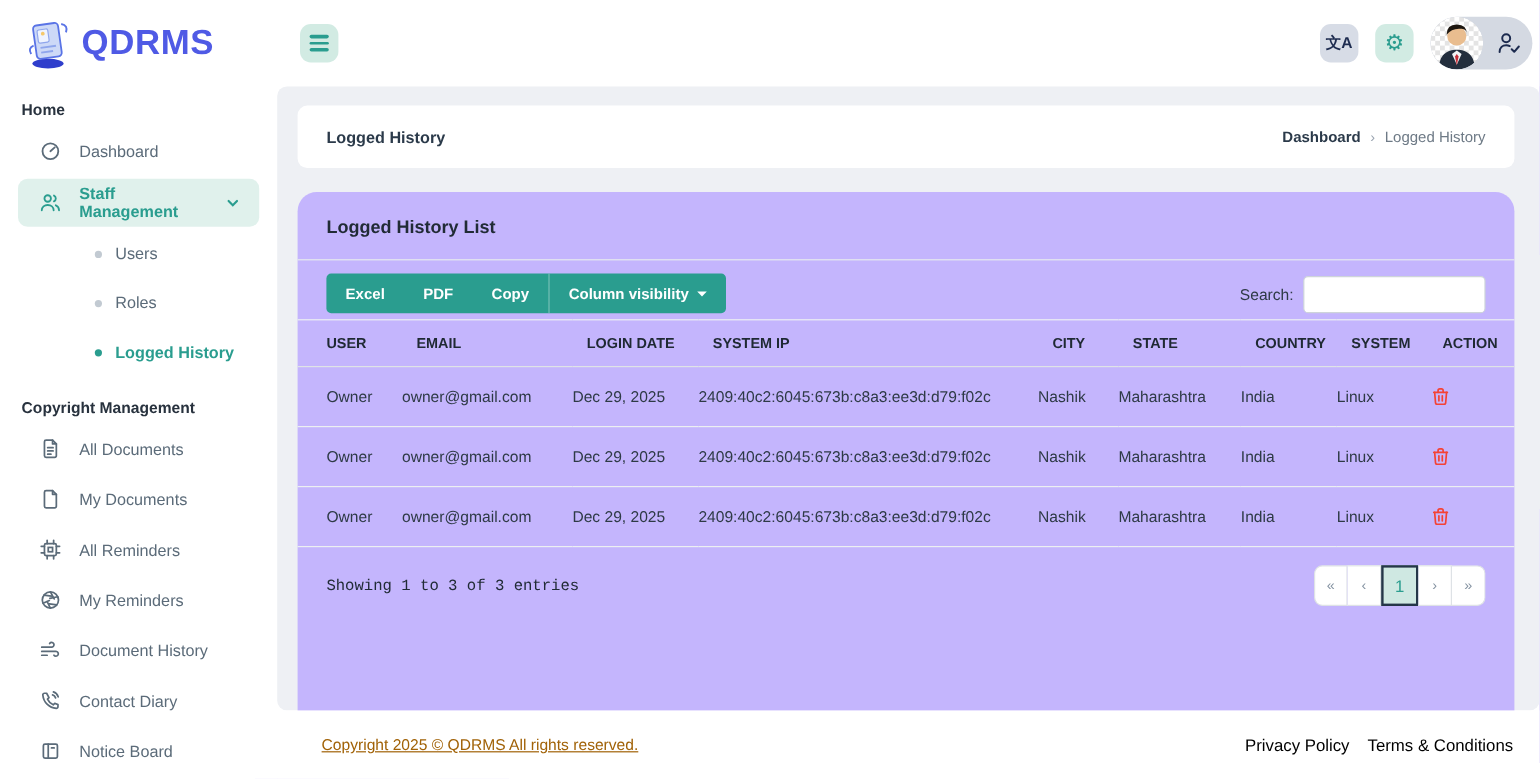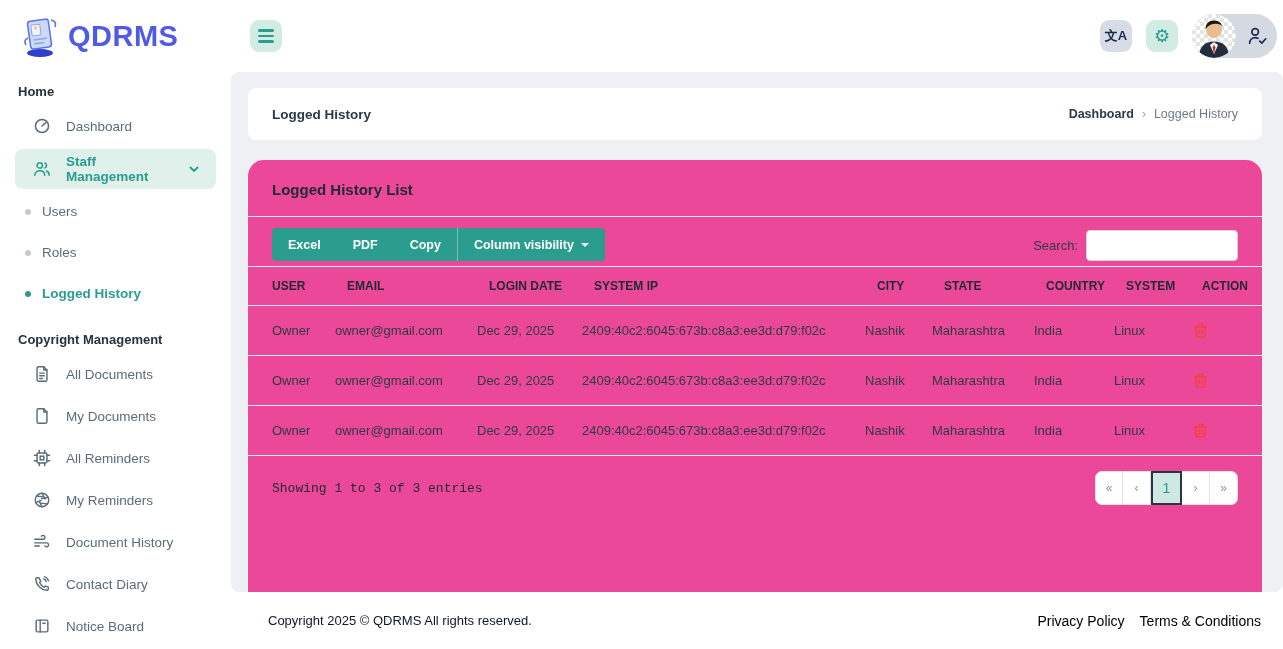--- a/index.html
+++ b/index.html
@@ -10,21 +10,21 @@
   
   .sidebar { width:231px; min-width:231px; background:#fff; height:100%; }
   .logo-wrap { height:72px; display:flex; align-items:center; padding-left:20px; gap:6px; }
   .logo-text { font-size:29px; font-weight:800; color:#4f5ae5; letter-spacing:.5px; }
   .side-section { font-size:13px; font-weight:700; color:#28323e; padding:12px 0 6px 18px; }
   .side-item { height:42px; display:flex; align-items:center; gap:15px; padding-left:33px; color:#5b6b79; font-size:13.5px; cursor:pointer; }
   .side-item .icon { flex:0 0 18px; color:#5b6b79; }
   .staff-item { margin:2px 15px; height:40px; background:#e0f1ec; border-radius:8px; display:flex; align-items:center; gap:15px; padding-left:18px; color:#2a9d8f; font-weight:700; font-size:13.5px; cursor:pointer; }
   .staff-item .icon { color:#2a9d8f; }
   .staff-item .chev { margin-left:auto; margin-right:16px; display:flex; }
-  .sub-item { height:41px; display:flex; align-items:center; gap:11px; padding-left:25px; color:#5b6b79; font-size:13.5px; cursor:pointer; }
+  .sub-item { height:41px; display:flex; align-items:center; gap:11px; padding-left:79px; color:#5b6b79; font-size:13.5px; cursor:pointer; }
   .sub-dot { width:6px; height:6px; border-radius:50%; background:#c2cad2; }
   .sub-item.active { color:#2a9d8f; font-weight:700; }
   .sub-item.active .sub-dot { background:#2a9d8f; }
 
   
   .main { flex:1; display:flex; flex-direction:column; }
   .topbar { height:72px; background:#fff; display:flex; align-items:center; justify-content:space-between; padding:0 6px 0 19px; }
   .sq-btn { width:32px; height:32px; border:none; border-radius:9px; display:flex; align-items:center; justify-content:center; cursor:pointer; }
   .mint { background:#d2ebe3; }
   .grayblue { background:#d7dce6; }
@@ -38,21 +38,21 @@
 
   
   .content { background:#eef0f4; border-radius:8px; height:520px; padding:16px 21px 0 17px; }
   .breadcrumb-card { background:#fff; border-radius:8px; height:52px; display:flex; align-items:center; justify-content:space-between; padding:0 24px; margin-bottom:20px; }
   .bc-title { font-size:13.5px; font-weight:700; color:#2b3a4a; }
   .bc-trail { display:flex; align-items:center; gap:8px; font-size:12.5px; }
   .bc-link { color:#2b3a4a; font-weight:600; cursor:pointer; }
   .bc-sep { color:#9aa4b0; font-size:12px; }
   .bc-current { color:#6e7a86; }
 
-  .card { background:#ec4899; border-radius:16px; height:451px; }
+  .card { background:#c4b5fd; border-radius:16px; height:451px; }
   .card-head { padding:21px 24px 17px; border-bottom:1px solid #e7eaee; }
   .card-title { font-size:15px; font-weight:700; color:#212b36; }
   .toolbar { display:flex; align-items:flex-end; justify-content:space-between; padding:11px 24px 5px; }
   .btn-group { display:inline-flex; background:#2a9d8f; border-radius:4px; overflow:hidden; height:33px; }
   .btn-group button { background:transparent; border:none; color:#fff; font-size:12.5px; font-weight:700; padding:0 16px; cursor:pointer; font-family:inherit; }
   .btn-group button.colvis { border-left:1px solid rgba(255,255,255,.35); display:flex; align-items:center; gap:7px; }
   .caret { width:0; height:0; border-left:4px solid transparent; border-right:4px solid transparent; border-top:4px solid #fff; display:inline-block; }
   .search-wrap { display:flex; align-items:center; gap:8px; }
   .search-label { font-size:13px; color:#2e3a46; }
   .search-input { width:152px; height:31px; border:1px solid #ced4da; border-radius:4px; padding:0 8px; font-size:13px; font-family:inherit; outline:none; }
@@ -65,21 +65,21 @@
 
   .table-foot { display:flex; align-items:center; justify-content:space-between; padding:15px 24px 0; }
   .summary { font-size:13px; color:#212b36;font-family:Liberation Mono, monospace; }
   .pager { display:flex; }
   .page-btn { min-width:28px; height:34px; background:#fff; border:1px solid #dee2e6; border-left-width:0; color:#8593a2; font-size:12px; display:flex; align-items:center; justify-content:center; cursor:pointer; font-family:inherit; }
   .page-btn:first-child { border-left-width:1px; border-radius:7px 0 0 7px; }
   .page-btn:last-child { border-radius:0 7px 7px 0; }
   .page-btn.active { background:#cfe8e2; border:2px solid #253649; color:#2a9d8f; font-size:14px; min-width:31px; }
 
   .footer { height:57px; display:flex; align-items:center; justify-content:space-between; padding:0 22px 0 37px; background:#fff; }
-  .copyright { font-size:13px; color:#0f172a; }
+  .copyright { font-size:13px; color:#a16207;text-decoration:underline; }
   .foot-links { display:flex; gap:15px; }
   .foot-link { font-size:14px; color:#000000; font-weight:500; cursor:pointer; }
 
   .icon svg { display:block; }
 </style>
 </head>
 <body>
 
 <div class="app">
 

